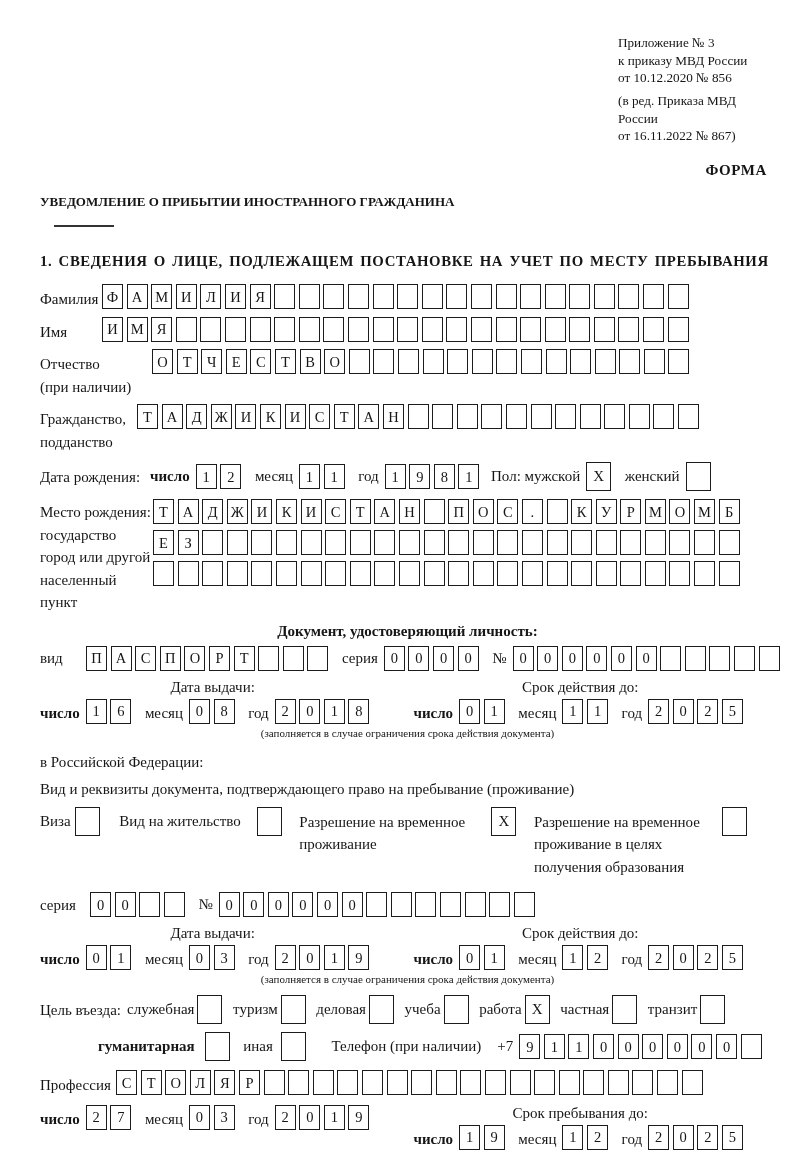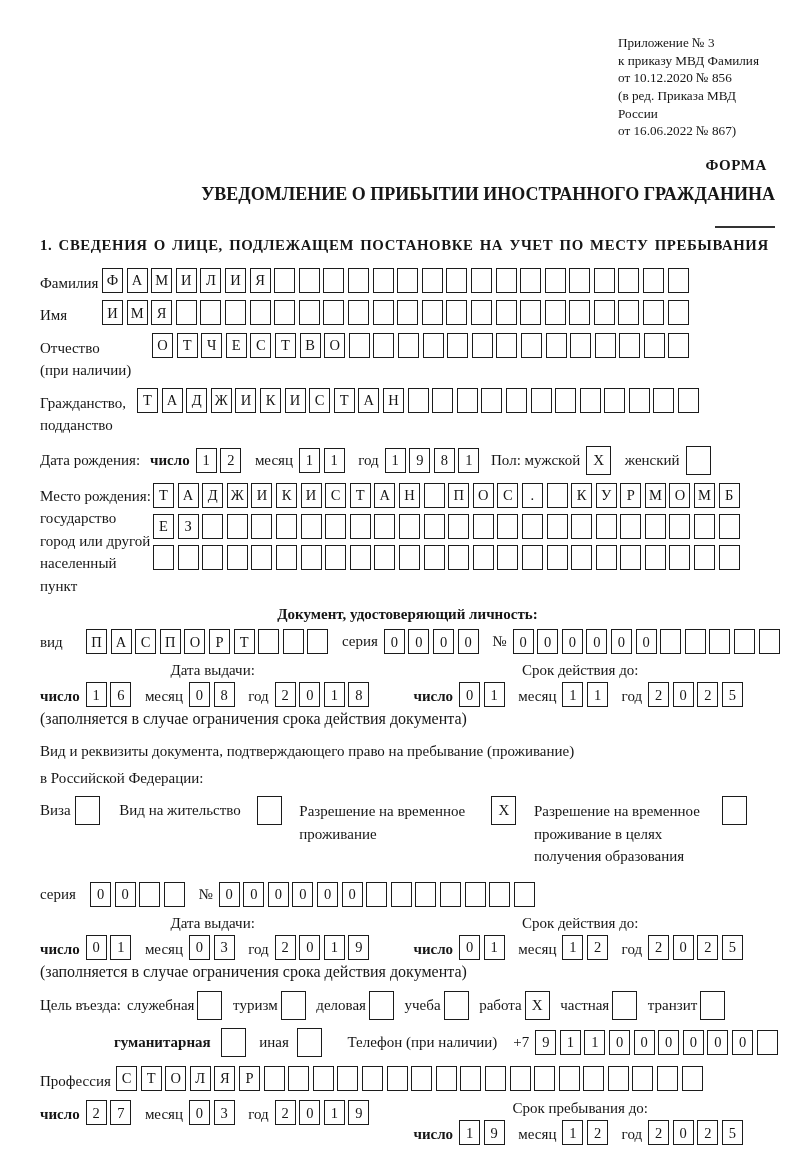--- a/index.html
+++ b/index.html
@@ -3,63 +3,63 @@
 <meta charset="utf-8">
 <style>
   html,body{margin:0;padding:0;background:#fff;}
   .page{
     width:800px;height:1163px;box-sizing:border-box;
     padding:34px 25px 10px 40px;
     font-family:"Liberation Serif","DejaVu Serif",serif;
     font-size:15px;color:#161616;background:#fff;overflow:hidden;
   }
   .annex{margin-left:578px;font-size:13.2px;line-height:1.34;}
-  .annex .note{}
+  .annex .note{margin-top:5px;}
   .forma{font-weight:bold;text-align:right;margin:17px 8px 0 0;font-size:15px;letter-spacing:.6px;}
-  .title{text-align:right;font-weight:bold;font-size:18px;margin-top:7px;line-height:1.55;}
+  .title{text-align:left;font-weight:bold;font-size:13px;margin-top:13px;line-height:1.55;}
   .blank-line{display:inline-block;width:60px;border-bottom:2px solid #333;height:13px;margin-left:14px;}
-  .sec{font-weight:bold;font-size:14.8px;letter-spacing:.6px;word-spacing:2px;}
+  .sec{font-weight:bold;font-size:14.8px;margin-top:20px;letter-spacing:.6px;word-spacing:2px;}
   .row{display:flex;align-items:flex-start;margin-top:6px;}
   .vcent{align-items:center;}
   .lbl{flex:none;padding-top:4px;line-height:1.5;}
   .pre{white-space:pre-line;}
   .boxes{display:flex;flex:none;}
   .cb{
     flex:none;width:21px;height:25px;box-sizing:border-box;
     border:1.7px solid #1c1c1c;margin-right:3.6px;background:#fff;
     display:flex;align-items:center;justify-content:center;
     font-size:14.5px;line-height:1;
   }
   .chk .cb{width:25px;height:29px;font-size:15px;}
   .col{display:flex;flex-direction:column;gap:6px;}
   .dl{flex:none;padding:4px 6px 0 10px;}
   .dl.first{padding-left:0;font-weight:bold;}
   .dates{display:flex;margin-top:8px;}
   .dcol-l{flex:0 0 47%;}
   .dcol-r{flex:1;}
   .dhead{text-align:center;margin-bottom:3px;}
   .dline{display:flex;align-items:center;}
-  .small-note{font-size:16px;text-align:left;margin-top:3px;}
+  .small-note{font-size:11px;text-align:center;margin-top:3px;}
   .intro{margin-top:10px;line-height:1.8;}
   .opt-label{flex:none;padding-top:6px;}
   .opt-center{text-align:left;line-height:1.5;padding-top:4px;}
   .mt14{margin-top:14px;}
   .center-bold{text-align:center;font-weight:bold;margin-top:9px;font-size:15px;}
 </style>
 </head>
 <body>
 
 <div class="page">
 
   <div class="annex">
     <div>Приложение № 3</div>
-    <div>к приказу МВД Фамилия</div>
+    <div>к приказу МВД России</div>
     <div>от 10.12.2020 № 856</div>
     <div class="note">(в ред. Приказа МВД России</div>
-    <div>от 16.06.2022 № 867)</div>
+    <div>от 16.11.2022 № 867)</div>
   </div>
 
   <div class="forma">ФОРМА</div>
 
   <div class="title">
     <div>УВЕДОМЛЕНИЕ О ПРИБЫТИИ ИНОСТРАННОГО ГРАЖДАНИНА</div>
     <div>
       <span class="blank-line"></span>
     </div>
   </div>
@@ -382,22 +382,22 @@
             <span class="cb">0</span>
             <span class="cb">2</span>
             <span class="cb">5</span>
           </span>
       </div>
     </div>
   </div>
   <div class="small-note">(заполняется в случае ограничения срока действия документа)</div>
 
   <div class="intro">
+    <div>в Российской Федерации:</div>
     <div>Вид и реквизиты документа, подтверждающего право на пребывание (проживание)</div>
-    <div>в Российской Федерации:</div>
   </div>
 
   <div class="row" style="margin-top:4px">
     <span class="opt-label">Виза</span>
     <span class="boxes chk" style="margin-left:4px">
         <span class="cb"></span>
       </span>
     <span class="opt-label" style="margin-left:16px">Вид на жительство</span>
     <span class="boxes chk" style="margin-left:16px">
         <span class="cb"></span>
@@ -514,21 +514,21 @@
     <span class="dl" style="padding:0 3px 0 7px">частная</span>
     <span class="boxes chk">
         <span class="cb"></span>
       </span>
     <span class="dl" style="padding:0 3px 0 7px">транзит</span>
     <span class="boxes chk">
         <span class="cb"></span>
       </span>
   </div>
 
-  <div class="row vcent" style="margin-top:8px;margin-left:74px">
+  <div class="row vcent" style="margin-top:8px;margin-left:58px">
     <span class="dl first" style="padding-top:0">гуманитарная</span>
     <span class="boxes chk" style="margin-left:4px">
         <span class="cb"></span>
       </span>
     <span class="dl" style="padding-top:0">иная</span>
     <span class="boxes chk" style="margin-left:2px">
         <span class="cb"></span>
       </span>
     <span class="dl" style="padding:0 6px 0 22px">Телефон (при наличии)</span>
     <span class="dl" style="padding:0 6px 0 10px">+7</span>

